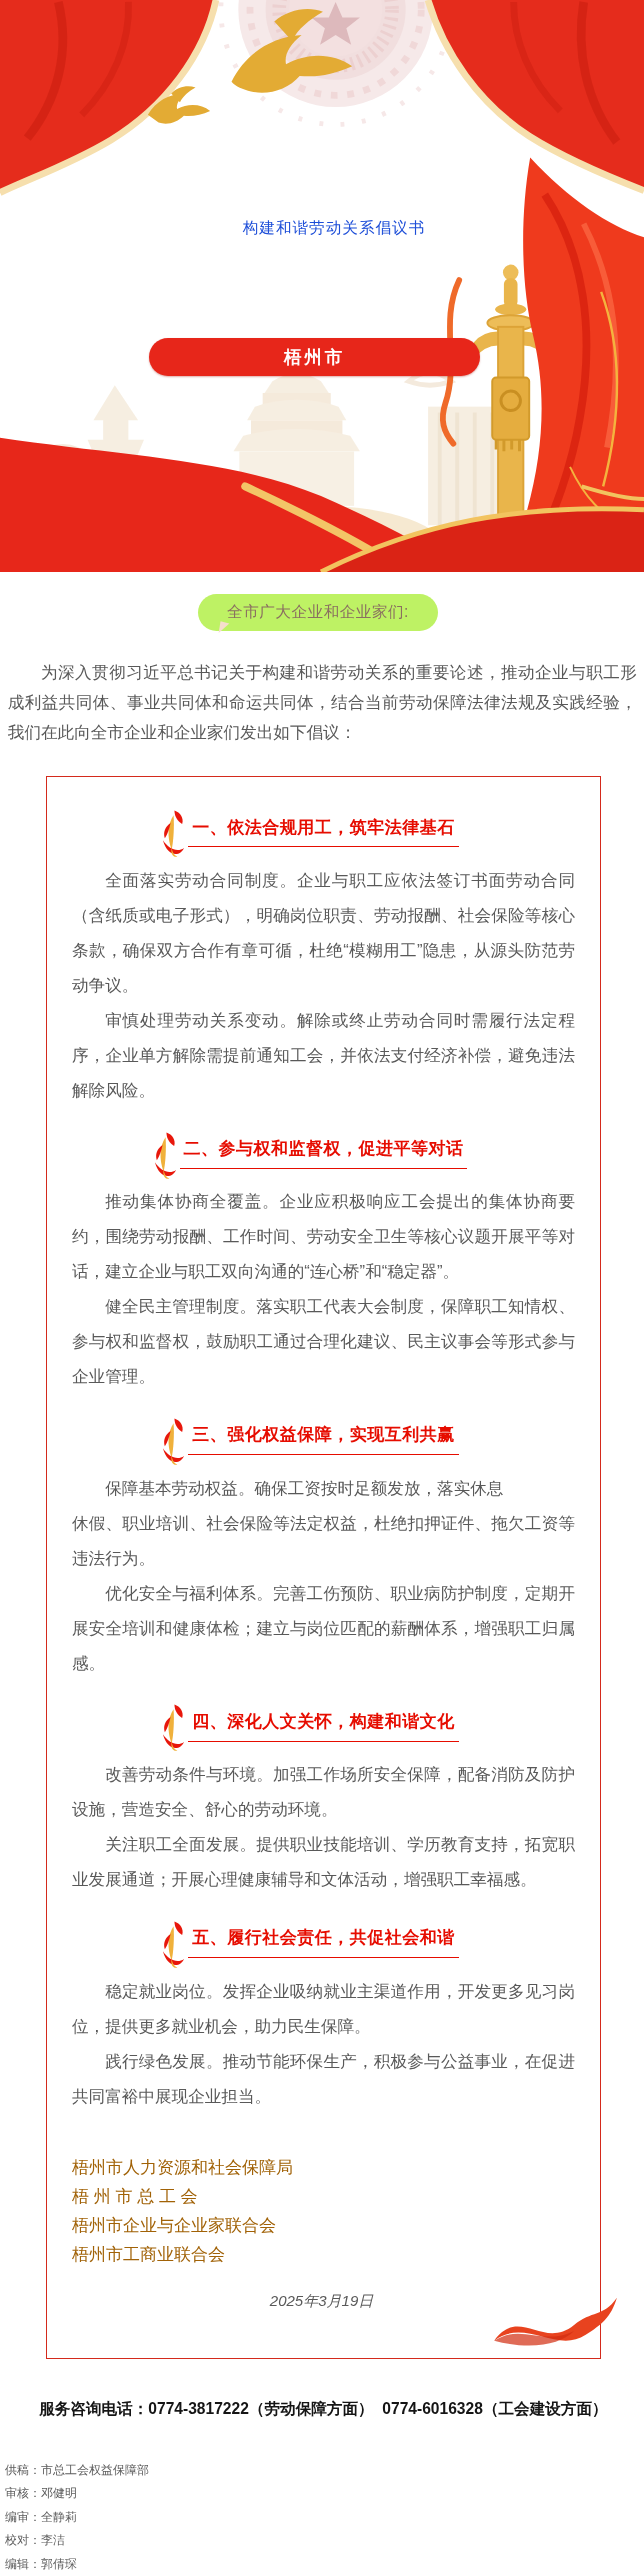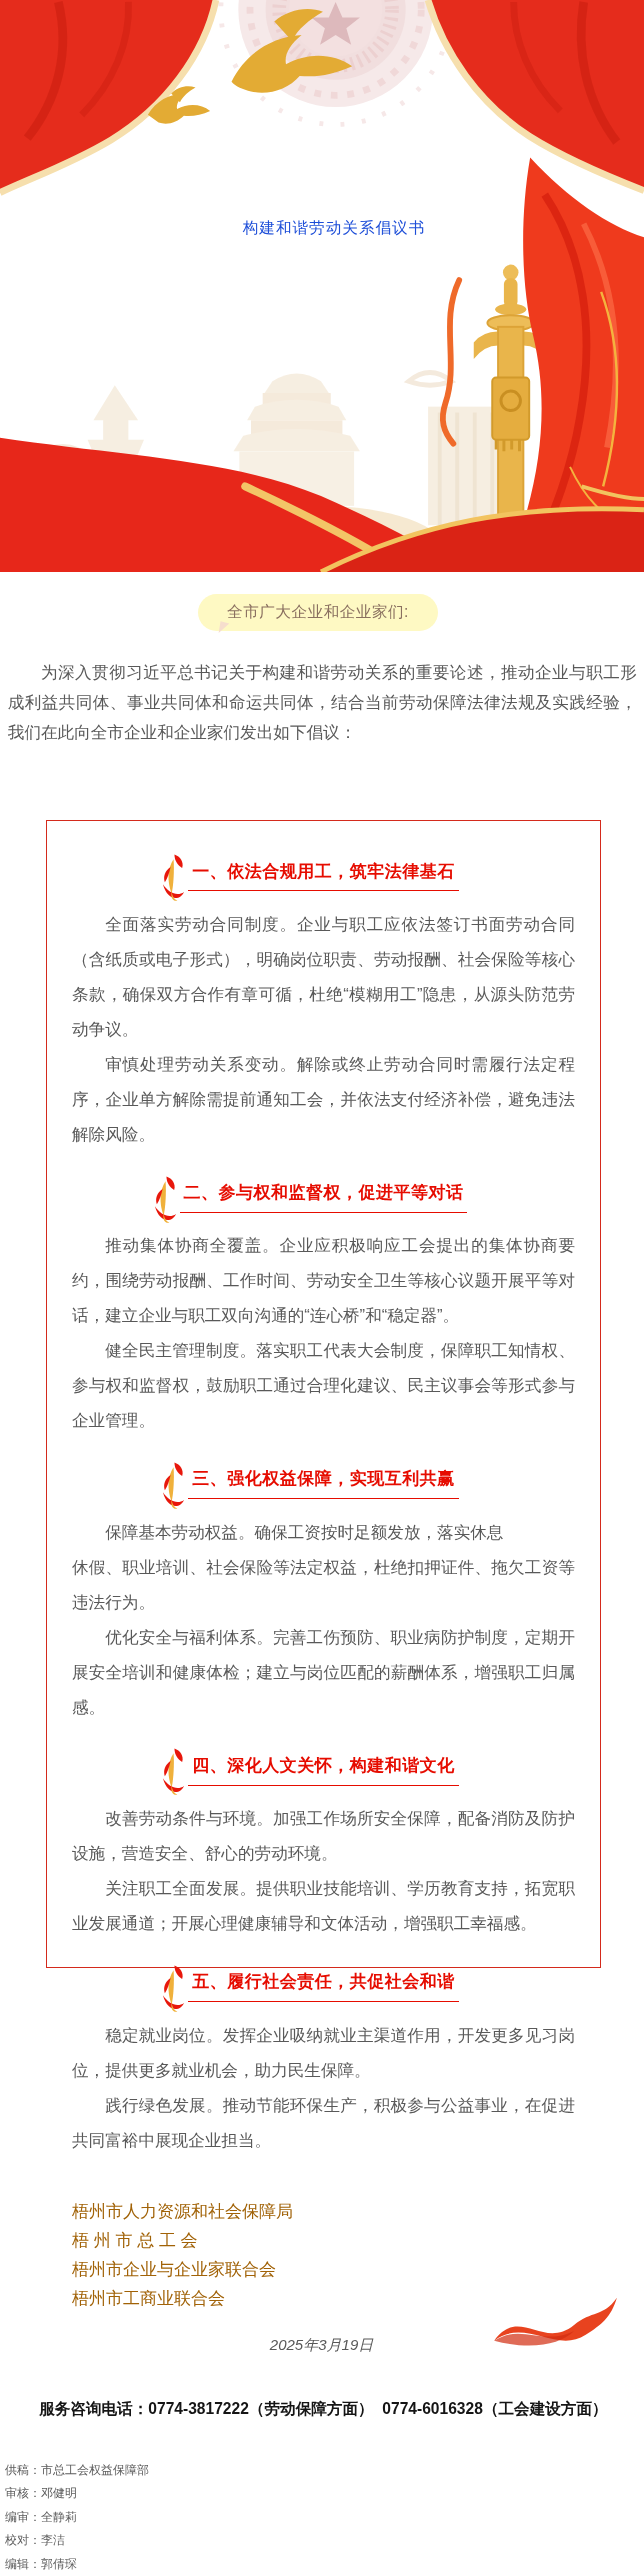--- a/index.html
+++ b/index.html
@@ -6,30 +6,30 @@
   .page{position:relative;width:644px;height:2576px;overflow:hidden;background:#fff;
         font-family:"Liberation Sans","DejaVu Sans",sans-serif;}
   .banner{position:absolute;left:0;top:0;width:644px;height:572px;overflow:hidden;}
   .banner svg{display:block;}
   .page-title{position:absolute;left:0;top:218px;width:644px;text-align:center;
         font-size:15.6px;color:#1d4ed8;letter-spacing:1px;z-index:4;margin-left:12px;}
   .city-btn{position:absolute;left:149px;top:338px;width:331px;height:38px;
         background:#e7261a;border-radius:19.5px;color:#ffffff;font-size:17.5px;font-weight:bold;
         display:flex;align-items:center;justify-content:center;letter-spacing:2.9px;z-index:6;
         box-shadow:0 1px 1.9px rgba(160,20,10,.35);cursor:pointer;}
-  .bubble{position:absolute;left:198px;top:594px;width:240px;height:37px;background:#fef9c3;
+  .bubble{position:absolute;left:198px;top:594px;width:240px;height:37px;background:#bef264;
         border-radius:18.5px;color:#8a7060;font-size:15.6px;display:flex;align-items:center;
         justify-content:center;letter-spacing:0.5px;}
   .bubble::after{content:"";position:absolute;left:19.5px;bottom:-10.7px;width:0;height:0;
         border:8.8px solid transparent;border-top:12.7px solid #f6decd;border-left-width:1.9px;
         transform:rotate(14deg);}
   .intro{position:absolute;left:7.8px;top:658px;width:629px;font-size:16.6px;line-height:30px;
         color:#595959;text-align:justify;text-indent:2em;margin:0;}
-  .proposal-box{position:absolute;left:46px;top:776px;width:555px;height:1148px;
-        border:1px solid #d42a1c;box-sizing:border-box;padding:9.7px 25px 0 25px;margin-top:44px;}
+  .proposal-box{position:absolute;left:46px;top:776px;width:555px;height:1583px;
+        border:1px solid #d42a1c;box-sizing:border-box;padding:9.7px 25px 0 25px;}
   .section-heading{display:flex;justify-content:center;margin:29px 0 15.6px 0;}
   .heading-inner{position:relative;padding:0 3.9px 7.8px 3.9px;border-bottom:1.9px solid #e60c00;}
   .heading-icon{position:absolute;left:-27px;bottom:-11.7px;width:25px;height:49px;}
   .heading-text{color:#e60c00;font-weight:bold;font-size:17px;letter-spacing:0.5px;}
   .para{font-size:16.6px;line-height:35px;color:#595959;text-align:justify;text-indent:2em;
         margin:0;white-space:pre-wrap;}
   .signatures{margin-top:39px;font-size:17px;line-height:29px;color:#a16207;}
   .date-line{margin-top:23.4px;text-align:center;font-size:15px;color:#595959;padding-right:3.9px;font-style:italic;}
   .ribbon-swoosh{position:absolute;left:492px;top:2290px;z-index:7;}
   .phone-line{position:absolute;left:4.9px;top:2399px;width:637px;font-size:15.6px;font-weight:bold;
@@ -117,20 +117,21 @@
         <path d="M238,84 C252,56 278,38 310,36 C298,46 292,56 294,66 C316,54 342,54 362,68 C344,76 326,80 308,78 C296,92 276,98 258,94 C250,92 242,89 238,84 Z"></path>
         <path d="M282,22 C296,10 316,6 332,12 C318,20 306,30 300,42 Z"></path>
         <path d="M152,118 C160,104 174,96 190,96 C184,102 181,107 182,112 C194,106 207,107 216,114 C207,118 198,120 189,119 C182,126 172,129 163,126 Z"></path>
         <path d="M176,96 C183,89 193,87 201,90 C194,94 188,99 185,105 Z"></path>
       </g>
     </svg>
   </div>
 
   <div class="page-title">构建和谐劳动关系倡议书</div>
 
+  <div class="city-btn">梧州市</div>
 
   <div class="bubble">
     <span>全市广大企业和企业家们:</span>
   </div>
 
   <p class="intro">为深入贯彻习近平总书记关于构建和谐劳动关系的重要论述，推动企业与职工形成利益共同体、事业共同体和命运共同体，结合当前劳动保障法律法规及实践经验，我们在此向全市企业和企业家们发出如下倡议：</p>
 
   <div class="proposal-box">
 
     <div class="section-heading">

